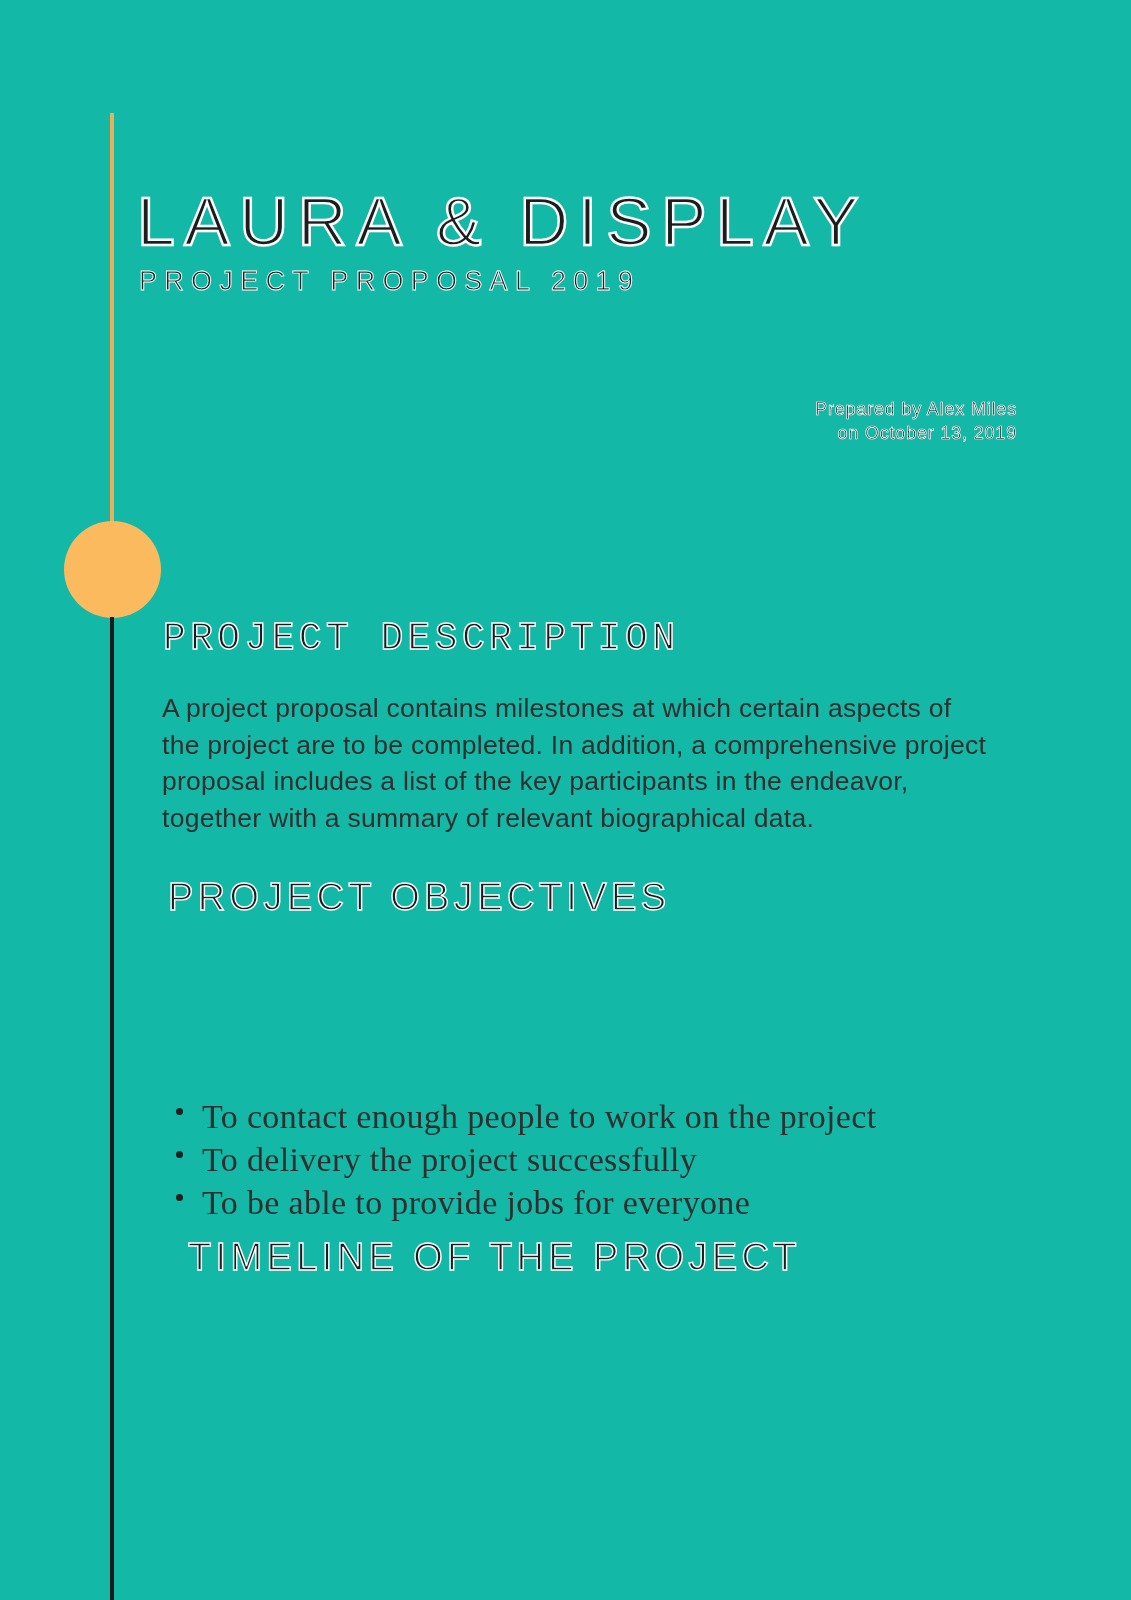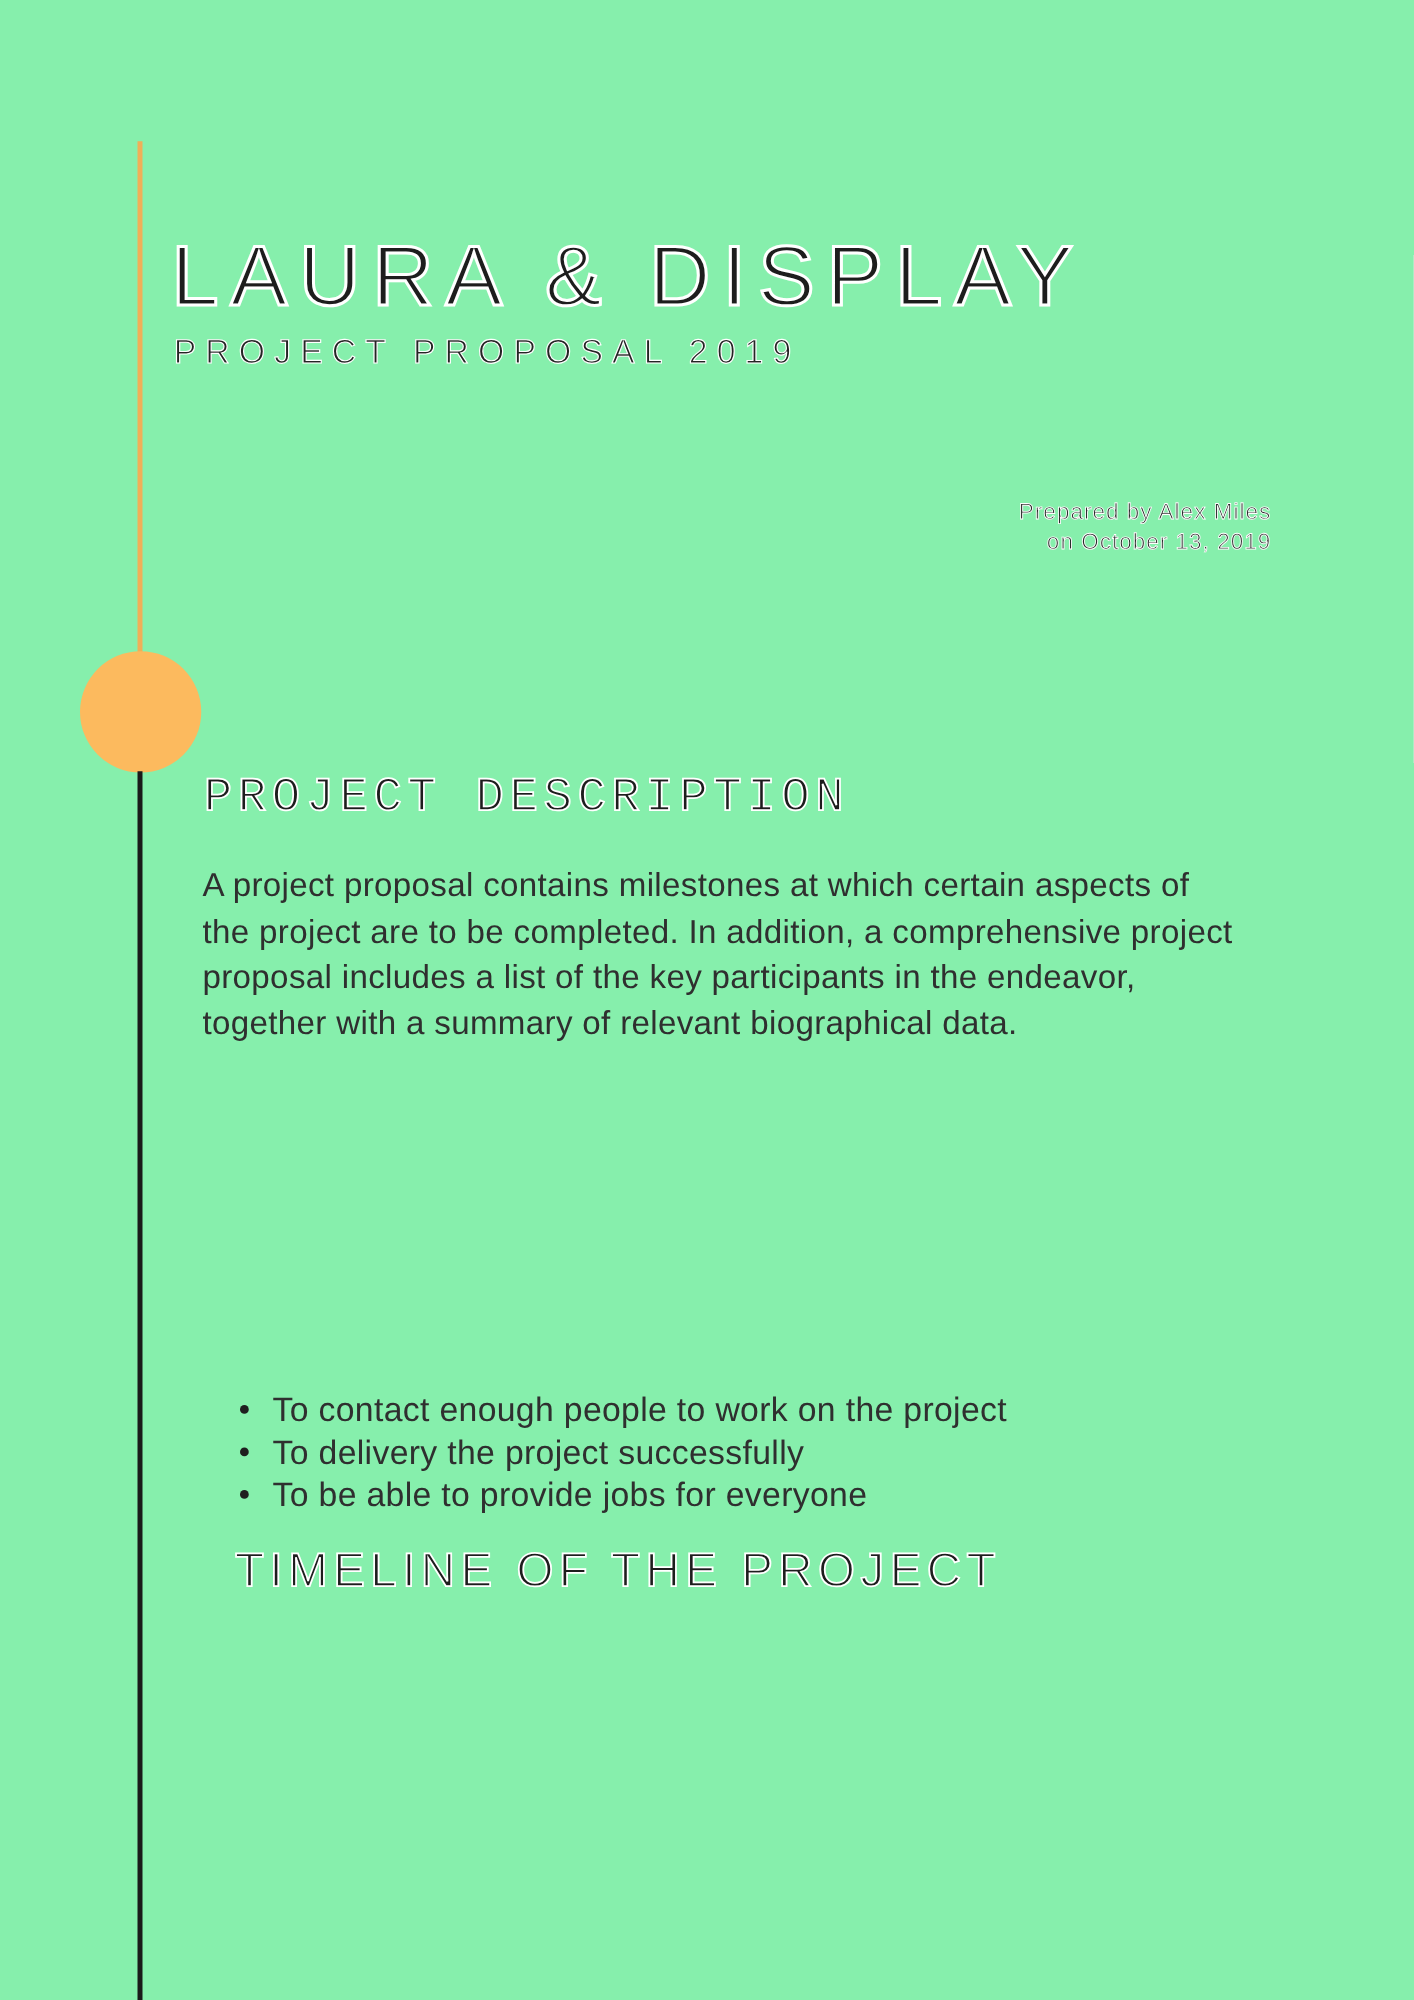--- a/index.html
+++ b/index.html
@@ -5,21 +5,21 @@
   html, body {
     margin: 0;
     padding: 0;
     background: #e8e8e8;
   }
   .page {
     position: relative;
     width: 1131px;
     height: 1600px;
     margin: 0 auto;
-    background: #86efac;
+    background: #14b8a6;
     font-family: "Liberation Sans", sans-serif;
     overflow: hidden;
   }
 
   
   .accent-line-top {
     position: absolute;
     left: 110px;
     top: 113px;
     width: 4px;
@@ -98,27 +98,28 @@
     line-height: 1.38;
     color: #2f2f2f;
     letter-spacing: 0.01em;
     white-space: pre-line;
   }
   #desc-body { left: 162px; top: 690px; }
   #obj-body  { left: 172px; top: 950px; }
 
   .bullet-list {
     position: absolute;
-    margin: 16px;
+    margin: 0;
     padding: 0;
     list-style: none;
-    font-size: 27px;
+    font-size: 34px;
     line-height: 1.24;
     color: #2f2f2f;
     letter-spacing: 0.01em;
+    font-family: Liberation Serif, serif;
   }
   #obj-bullets      { left: 170px; top: 1096px; }
   #timeline-bullets { left: 178px; top: 1310px; }
   .bullet-list li {
     position: relative;
     padding-left: 32px;
     margin-bottom: 0.7px;
   }
   .bullet-list li::before {
     content: "";
@@ -144,20 +145,21 @@
   <div class="page-subtitle display-caps">PROJECT PROPOSAL 2019</div>
   <div class="prepared-by">Prepared by Alex Miles
 on October 13, 2019</div>
 
   <div class="section-heading" id="desc-heading">PROJECT DESCRIPTION</div>
   <div class="body-text" id="desc-body">A project proposal contains milestones at which certain aspects of
 the project are to be completed. In addition, a comprehensive project
 proposal includes a list of the key participants in the endeavor,
 together with a summary of relevant biographical data.</div>
 
+  <div class="section-heading" id="obj-heading">PROJECT OBJECTIVES</div>
   <ul class="bullet-list" id="obj-bullets">
     <li>To contact enough people to work on the project</li>
     <li>To delivery the project successfully</li>
     <li>To be able to provide jobs for everyone</li>
   </ul>
 
   <div class="section-heading" id="timeline-heading">TIMELINE OF THE PROJECT</div>
 
 </div>
 

